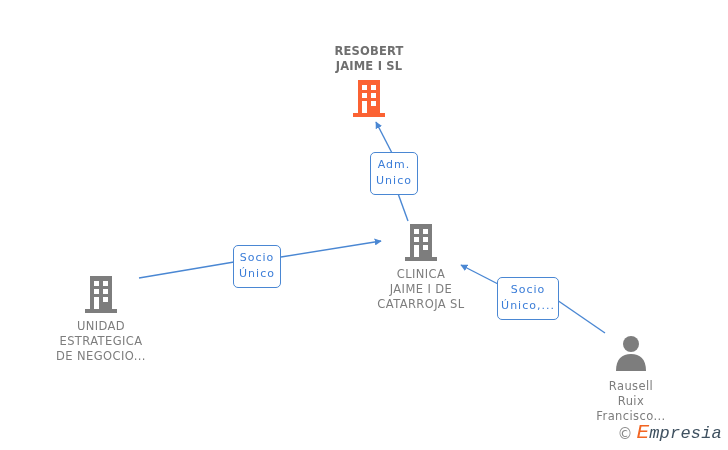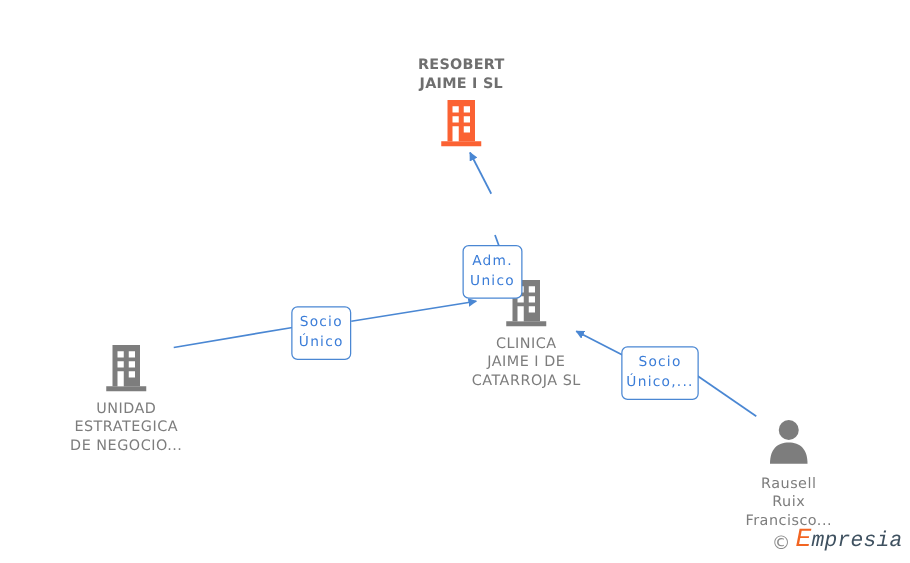--- a/index.html
+++ b/index.html
@@ -180,21 +180,21 @@
       <svg width="36" height="40" viewBox="0 0 36 40" xmlns="http://www.w3.org/2000/svg">
         <circle cx="18" cy="11" r="8" fill="#7d7d7d"></circle>
         <path d="M 3 38 C 3 26 9 21 18 21 C 27 21 33 26 33 38 Z" fill="#7d7d7d"></path>
       </svg>
     </span>
     <span class="node-label">Rausell
 Ruix
 Francisco...</span>
   </div>
 
-  <div class="rel-box" style="left:370px; top:152px; width:48px;margin-top:44px;">Adm.
+  <div class="rel-box" style="left:370px; top:152px; width:48px;">Adm.
 Unico</div>
 
   <div class="rel-box" style="left:233px; top:245px; width:48px;">Socio
 Único</div>
 
   <div class="rel-box" style="left:497px; top:277px; width:62px;">Socio
 Único,...</div>
 
   <div id="watermark">
     <span class="wm-c">©</span>

